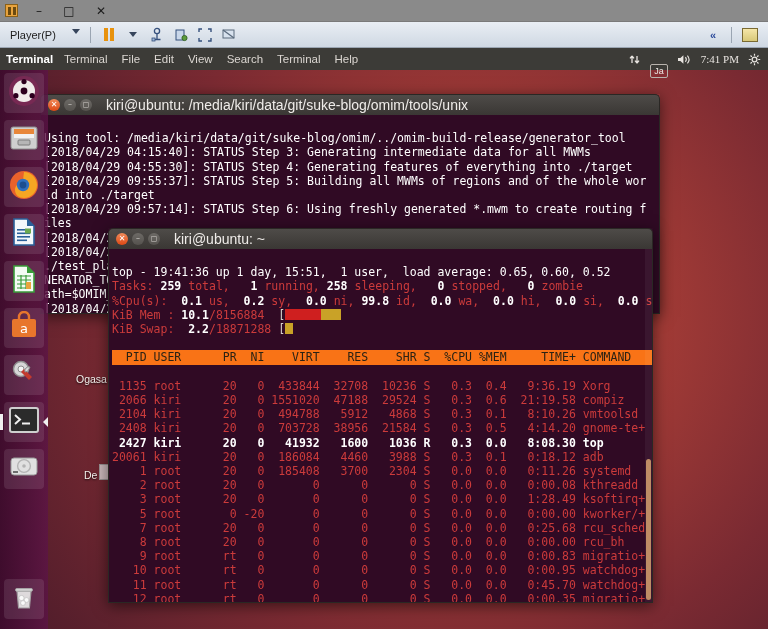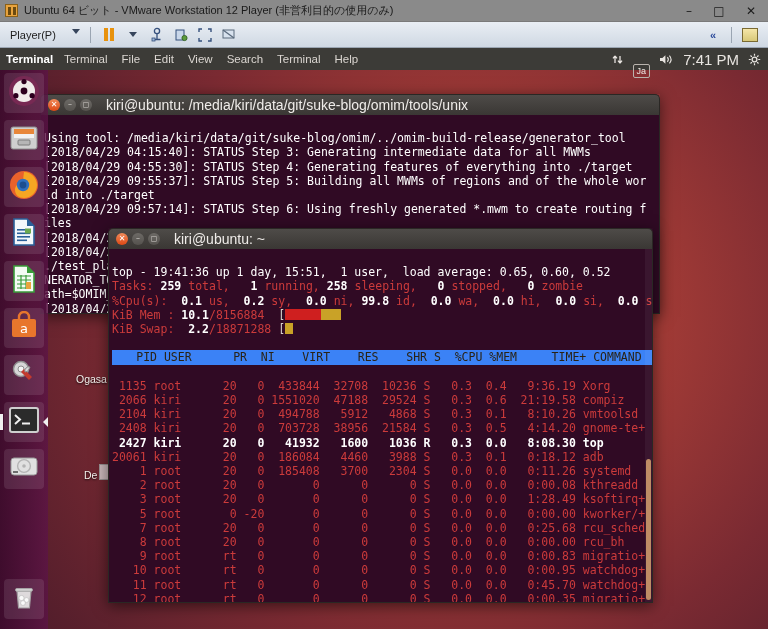--- a/index.html
+++ b/index.html
@@ -84,21 +84,21 @@
     background: #3c3b37;
     display: flex; align-items: center;
     font-size: 11.5px; color: #e8e4e0;
     z-index: 40;
   }
   #unity-panel .appname {
     font-weight: bold; padding: 0 4px 0 6px; color: #ffffff;
   }
   #unity-panel .mi { padding: 0 7px; color: #dcd7d2; white-space: nowrap; }
   #panel-right { margin-left: auto; display: flex; align-items: center; gap: 9px; padding-right: 7px; }
-  #panel-right .pi { display:flex; align-items:center; color:#e8e4e0; font-size:15px; }
+  #panel-right .pi { display:flex; align-items:center; color:#e8e4e0; font-size:11px;font-family:Liberation Serif, serif; }
   .kbd-ja {
     border: 1px solid #b9b3ad; border-radius: 2px;
     font-size: 9px; padding: 0 3px; line-height: 12px; color:#efeae6;margin-top:24px;
   }
 
   
   #launcher {
     position: absolute; top: 22px; left: 0; bottom: 0; width: 48px;
     background: linear-gradient(to right, rgba(60,10,45,.88), rgba(92,20,70,.80));
     z-index: 35;
@@ -169,21 +169,21 @@
   
   #term1 { left: 40px; top: 46px; width: 620px; height: 220px; }
   #term1 .term-body { color: #e8e3de; }
 
   
   #term2 { left: 108px; top: 180px; width: 545px; height: 375px; }
   #term2 .term-body { color: #cc3b3b; }
 
   .t-white { color: #ffffff; }
   .t-red   { color: #cc3b3b; margin-top: 48px; }
-  .hdrrow  { background: #3b82f6; color: #2a2214; font-weight: normal; display:block;text-align:center; }
+  .hdrrow  { background: #f97316; color: #2a2214; font-weight: normal; display:block; }
   .procrow.sel { font-weight: bold; color: #ffffff; margin-top: 32px; }
 
   .bar-open, .bar-close { color: #d8d3cd; }
   .bar-red { display:inline-block; height:11px; background:#cf1f1f; vertical-align:-1px; }
   .bar-yel { display:inline-block; height:11px; background:#c9a227; vertical-align:-1px; }
 
   
   .term-scroll {
     position: absolute; right: 1px; top: 21px; bottom: 1px; width: 7px;
     background: rgba(255,255,255,.05); z-index: 3;
@@ -193,21 +193,20 @@
     bottom: 2px; background: rgba(235,180,120,.75); border-radius: 3px; display:block;
   }
 </style>
 </head>
 <body>
 
 <div id="vmware-window">
 
   <div id="vm-titlebar">
     <span class="vm-logo"></span>
-    <span id="vm-title-text">Ubuntu 64 ビット - VMware Workstation 12 Player (非営利目的の使用のみ)</span>
     <span class="wbtns">
       <span class="wbtn">–</span>
       <span class="wbtn">□</span>
       <span class="wbtn close-b">✕</span>
     </span>
   </div>
 
   <div id="vm-toolbar">
     <span class="player-btn">
       <span>Player(P)</span>

